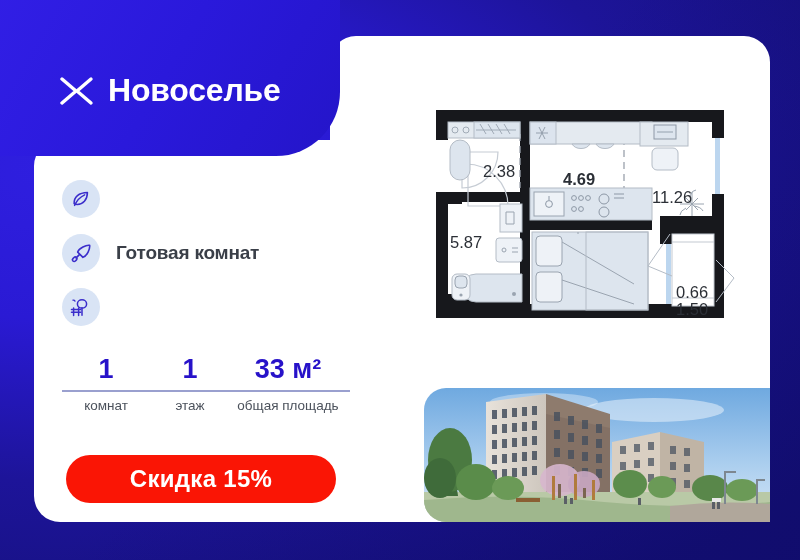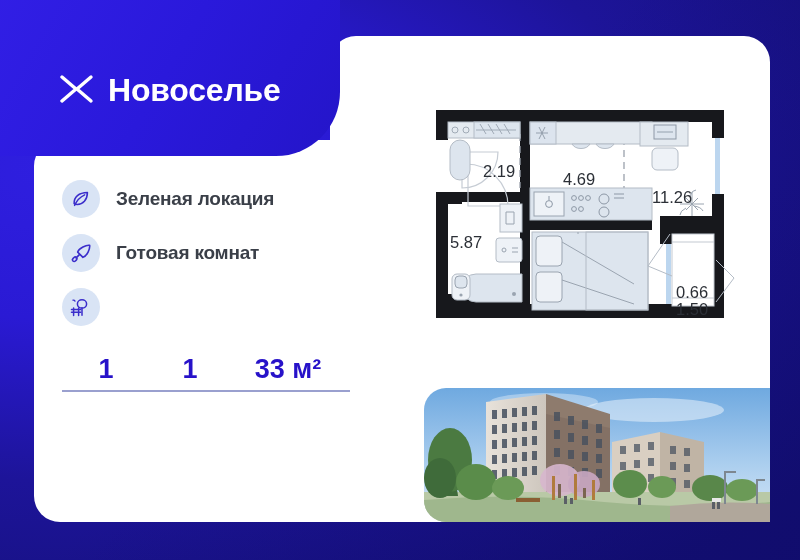--- a/index.html
+++ b/index.html
@@ -35,21 +35,21 @@
   }
 
   
   .hdr{
     position:absolute;left:-40px;top:-40px;width:380px;height:196px;
     background:linear-gradient(120deg,#3320e8 0%,#2a19db 55%,#2415c9 100%);
     border-radius:0 0 64px 0;
   }
 
   .logo{
-    position:absolute;left:60px;top:74px;display:flex;align-items:flex-start;gap:14px;
+    position:absolute;left:60px;top:74px;display:flex;align-items:flex-end;gap:14px;
   }
   .logo-mark{width:34px;height:30px;flex:none;}
   .logo-text{
     color:#fff;font-size:32px;font-weight:600;letter-spacing:-.2px;line-height:1;
     white-space:nowrap;
   }
 
   
   .features{position:absolute;left:62px;top:176px;width:290px;}
   .feat{display:flex;align-items:center;gap:16px;margin-bottom:8px;min-height:46px;}
@@ -120,21 +120,20 @@
 
   <div class="features">
 
     <div class="feat">
       <span class="feat-ic">
         <svg width="22" height="22" viewBox="0 0 24 24">
           <path d="M19 5c0 8-5 13-11 13-1.4 0-2.6-.3-3.5-.9C4.2 9.6 9.6 5.2 19 5z" fill="none" stroke="#3b2ecb" stroke-width="1.7" stroke-linejoin="round"></path>
           <path d="M5 19C7.5 13.5 11 9.8 16 7.5" fill="none" stroke="#3b2ecb" stroke-width="1.6" stroke-linecap="round"></path>
         </svg>
       </span>
-      <span class="feat-label">Зеленая локация</span>
     </div>
 
     <div class="feat">
       <span class="feat-ic">
         <svg width="23" height="23" viewBox="0 0 24 24">
           <path d="M20.5 3.5C17 3 9.5 6 8 10.5l5.5 5.5C18 14.5 21 7 20.5 3.5z" fill="none" stroke="#3b2ecb" stroke-width="1.7" stroke-linejoin="round"></path>
           <path d="M9.8 13.2 6.4 16.6" fill="none" stroke="#3b2ecb" stroke-width="1.7" stroke-linecap="round"></path>
           <rect x="2.3" y="16.2" width="5.2" height="3.6" rx="1.8" transform="rotate(-45 4.9 18)" fill="none" stroke="#3b2ecb" stroke-width="1.7"></rect>
         </svg>
       </span>
@@ -162,22 +161,34 @@
         <div class="stat-val">1</div>
       </div>
       <div class="stat s3">
         <div class="stat-val">
           <span>33</span>
           <span>м²</span>
         </div>
       </div>
     </div>
     <div class="stat-rule"></div>
+    <div class="stat-row">
+      <div class="stat s1">
+        <div class="stat-cap">комнат</div>
+      </div>
+      <div class="stat s2">
+        <div class="stat-cap">этаж</div>
+      </div>
+      <div class="stat s3">
+        <div class="stat-cap">общая площадь</div>
+      </div>
+    </div>
   </div>
 
+  <button class="discount">Скидка 15%</button>
 
   <div class="plan">
     <svg width="320" height="228" viewBox="0 0 320 228">
 
       <rect x="287" y="14" width="5" height="78" fill="#bcd6ef"></rect>
       <rect x="287" y="128" width="5" height="76" fill="#bcd6ef"></rect>
       <rect x="238" y="128" width="5" height="76" fill="#bcd6ef"></rect>
 
       <path d="M8 2 H296 V18 H292 V2 Z" fill="#17181c"></path>
       <rect x="8" y="2" width="288" height="12" fill="#17181c"></rect>
@@ -265,22 +276,22 @@
       <circle cx="33" cy="187" r="1.6" fill="#9aa4b0"></circle>
 
       <rect x="244" y="126" width="42" height="72" fill="#ffffff" stroke="#c3c9d1" stroke-width="1"></rect>
       <path d="M244 134 h42" stroke="#c3c9d1" stroke-width="1"></path>
       <path d="M244 190 h42" stroke="#c3c9d1" stroke-width="1"></path>
 
       <path d="M242 126 l-22 32 l24 10" fill="none" stroke="#b4bcc6" stroke-width="1"></path>
       <path d="M288 152 l18 18 l-18 24" fill="none" stroke="#b4bcc6" stroke-width="1"></path>
     </svg>
 
-    <span class="plan-dim" style="left:55px;top:54px;">2.19</span>
-    <span class="plan-dim" style="left:135px;top:62px;">4.69</span>
+    <span class="plan-dim" style="left:55px;top:54px;">2.38</span>
+    <span class="plan-dim" style="left:135px;top:62px;font-weight:bold;">4.69</span>
     <span class="plan-dim" style="left:224px;top:80px;">11.26</span>
     <span class="plan-dim" style="left:22px;top:125px;">5.87</span>
     <span class="plan-dim" style="left:248px;top:156px;margin-top:36px;">1.50</span>
     <span class="plan-dim" style="left:248px;top:175px;">0.66</span>
   </div>
 
   <div class="photo">
     <svg width="346" height="134" viewBox="0 0 346 134">
       <defs>
         <linearGradient id="sky" x1="0" y1="0" x2="0" y2="1">

